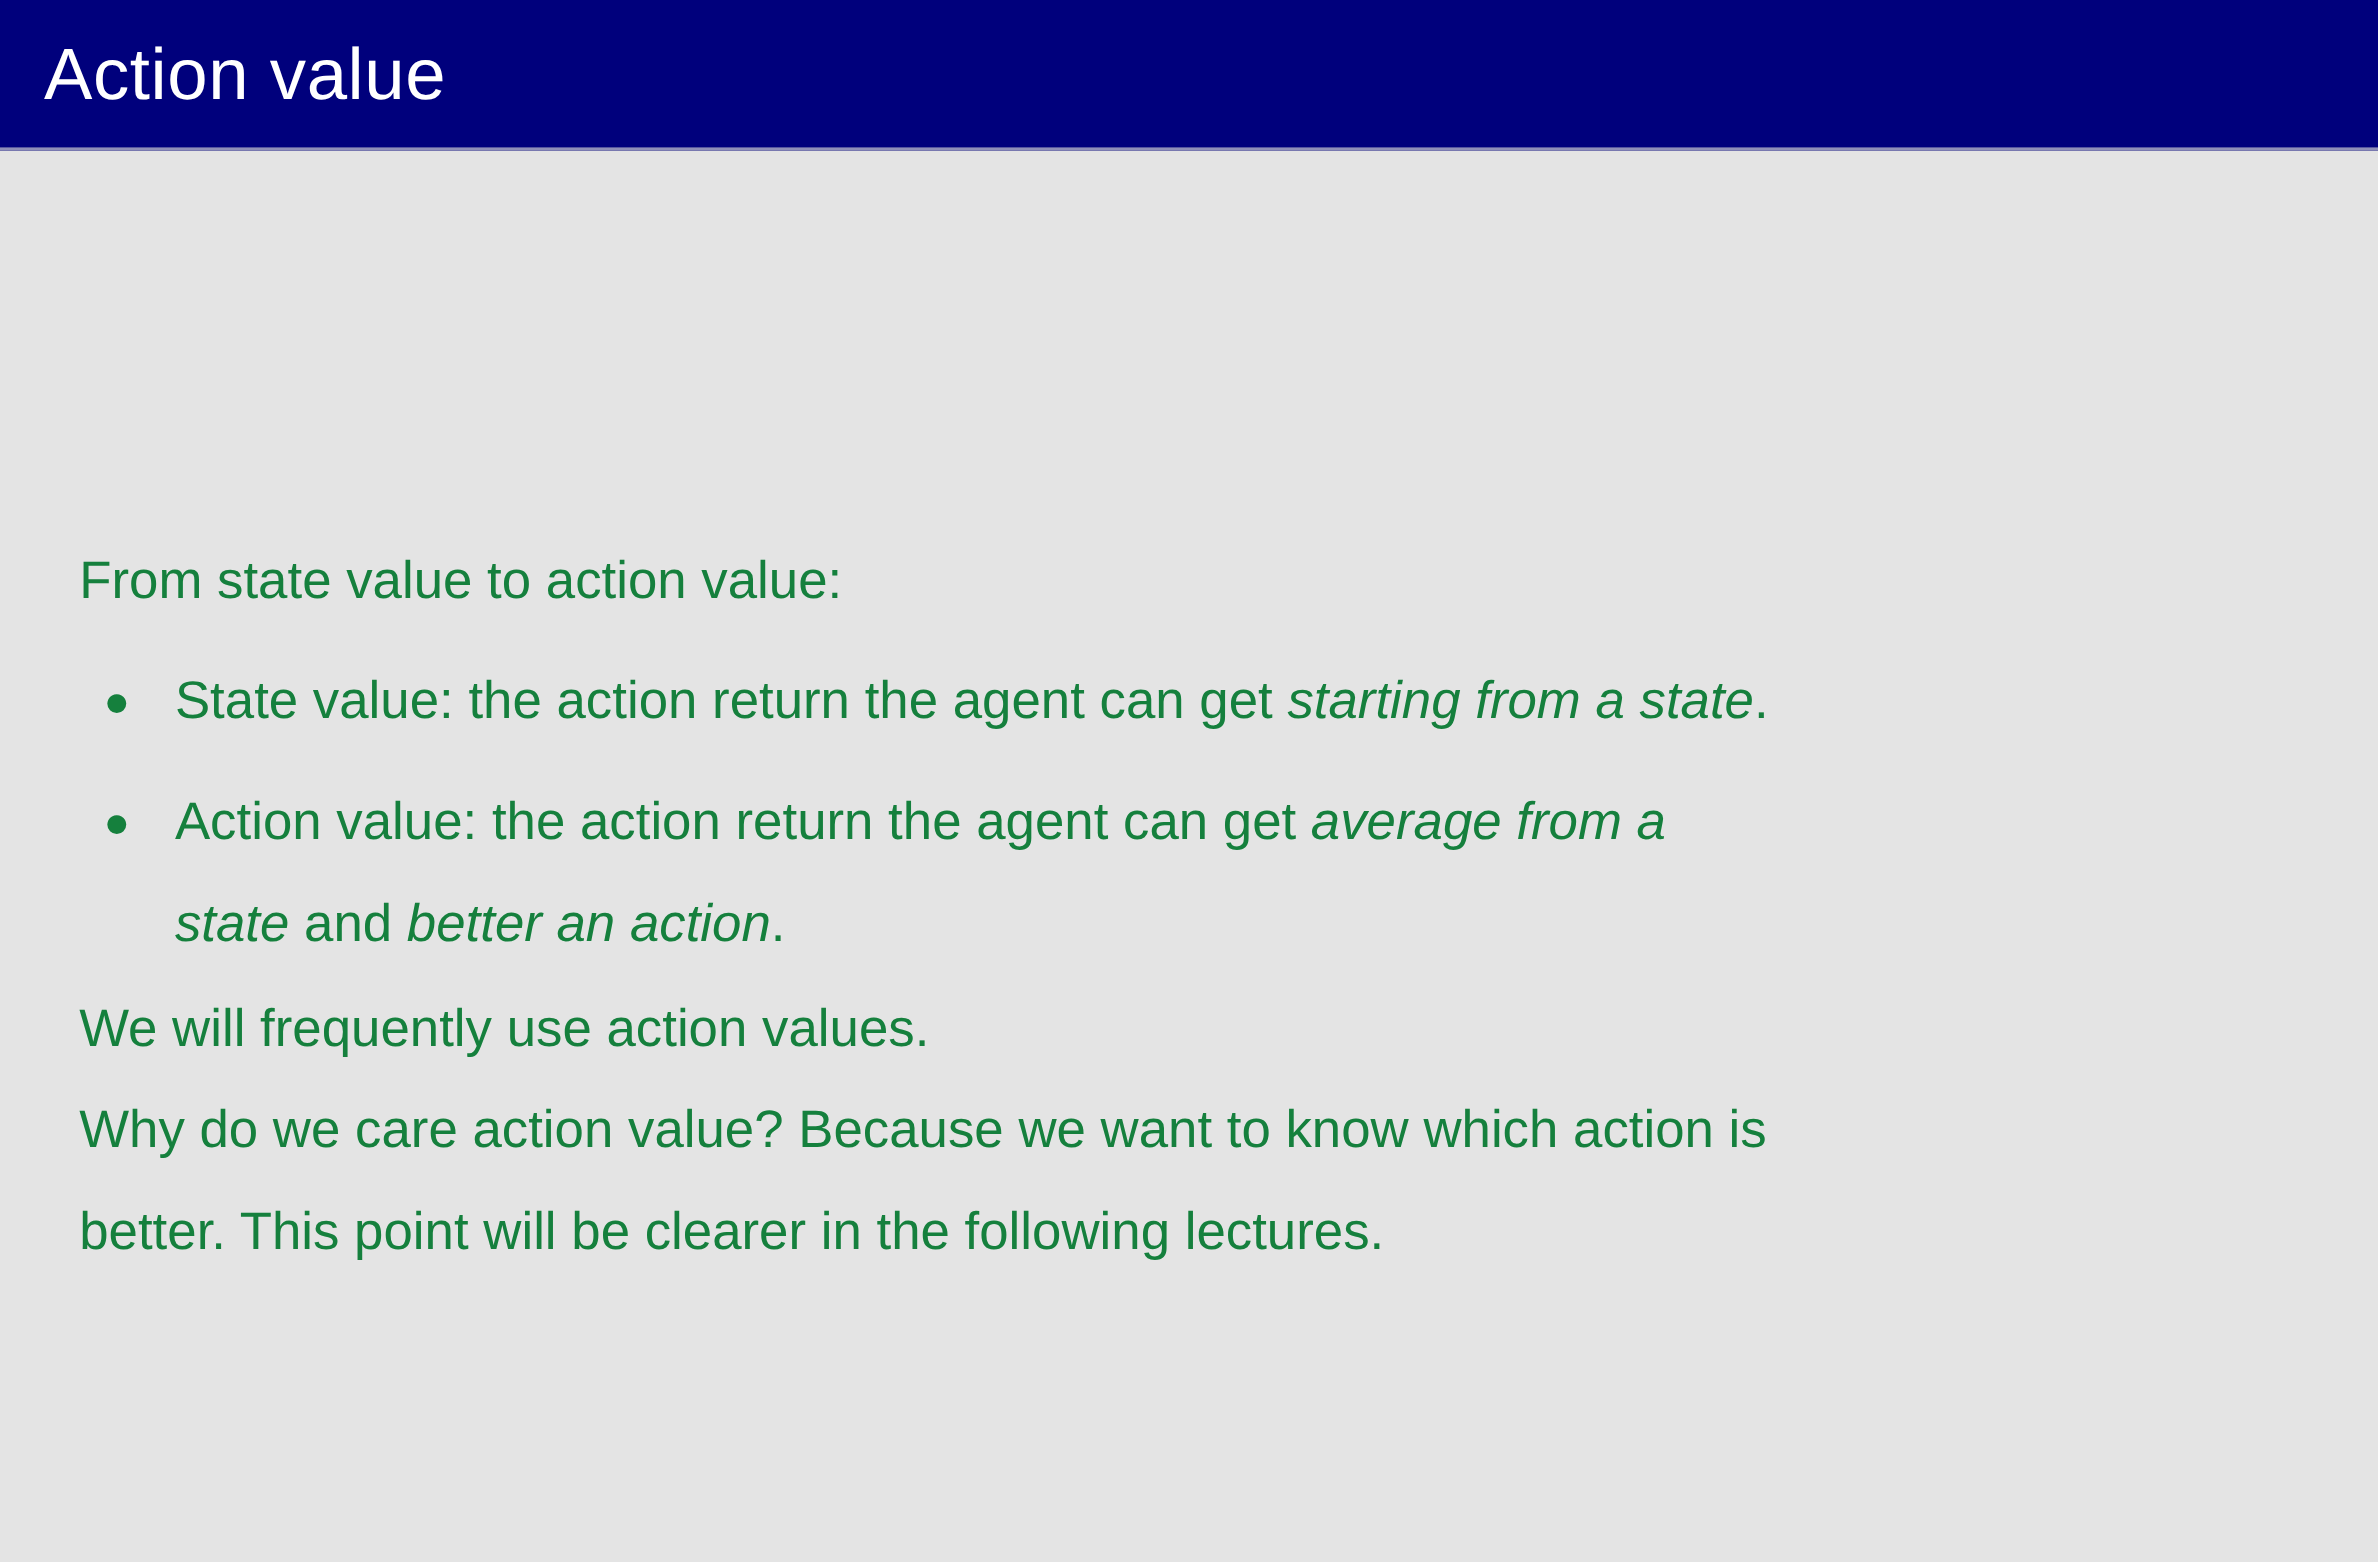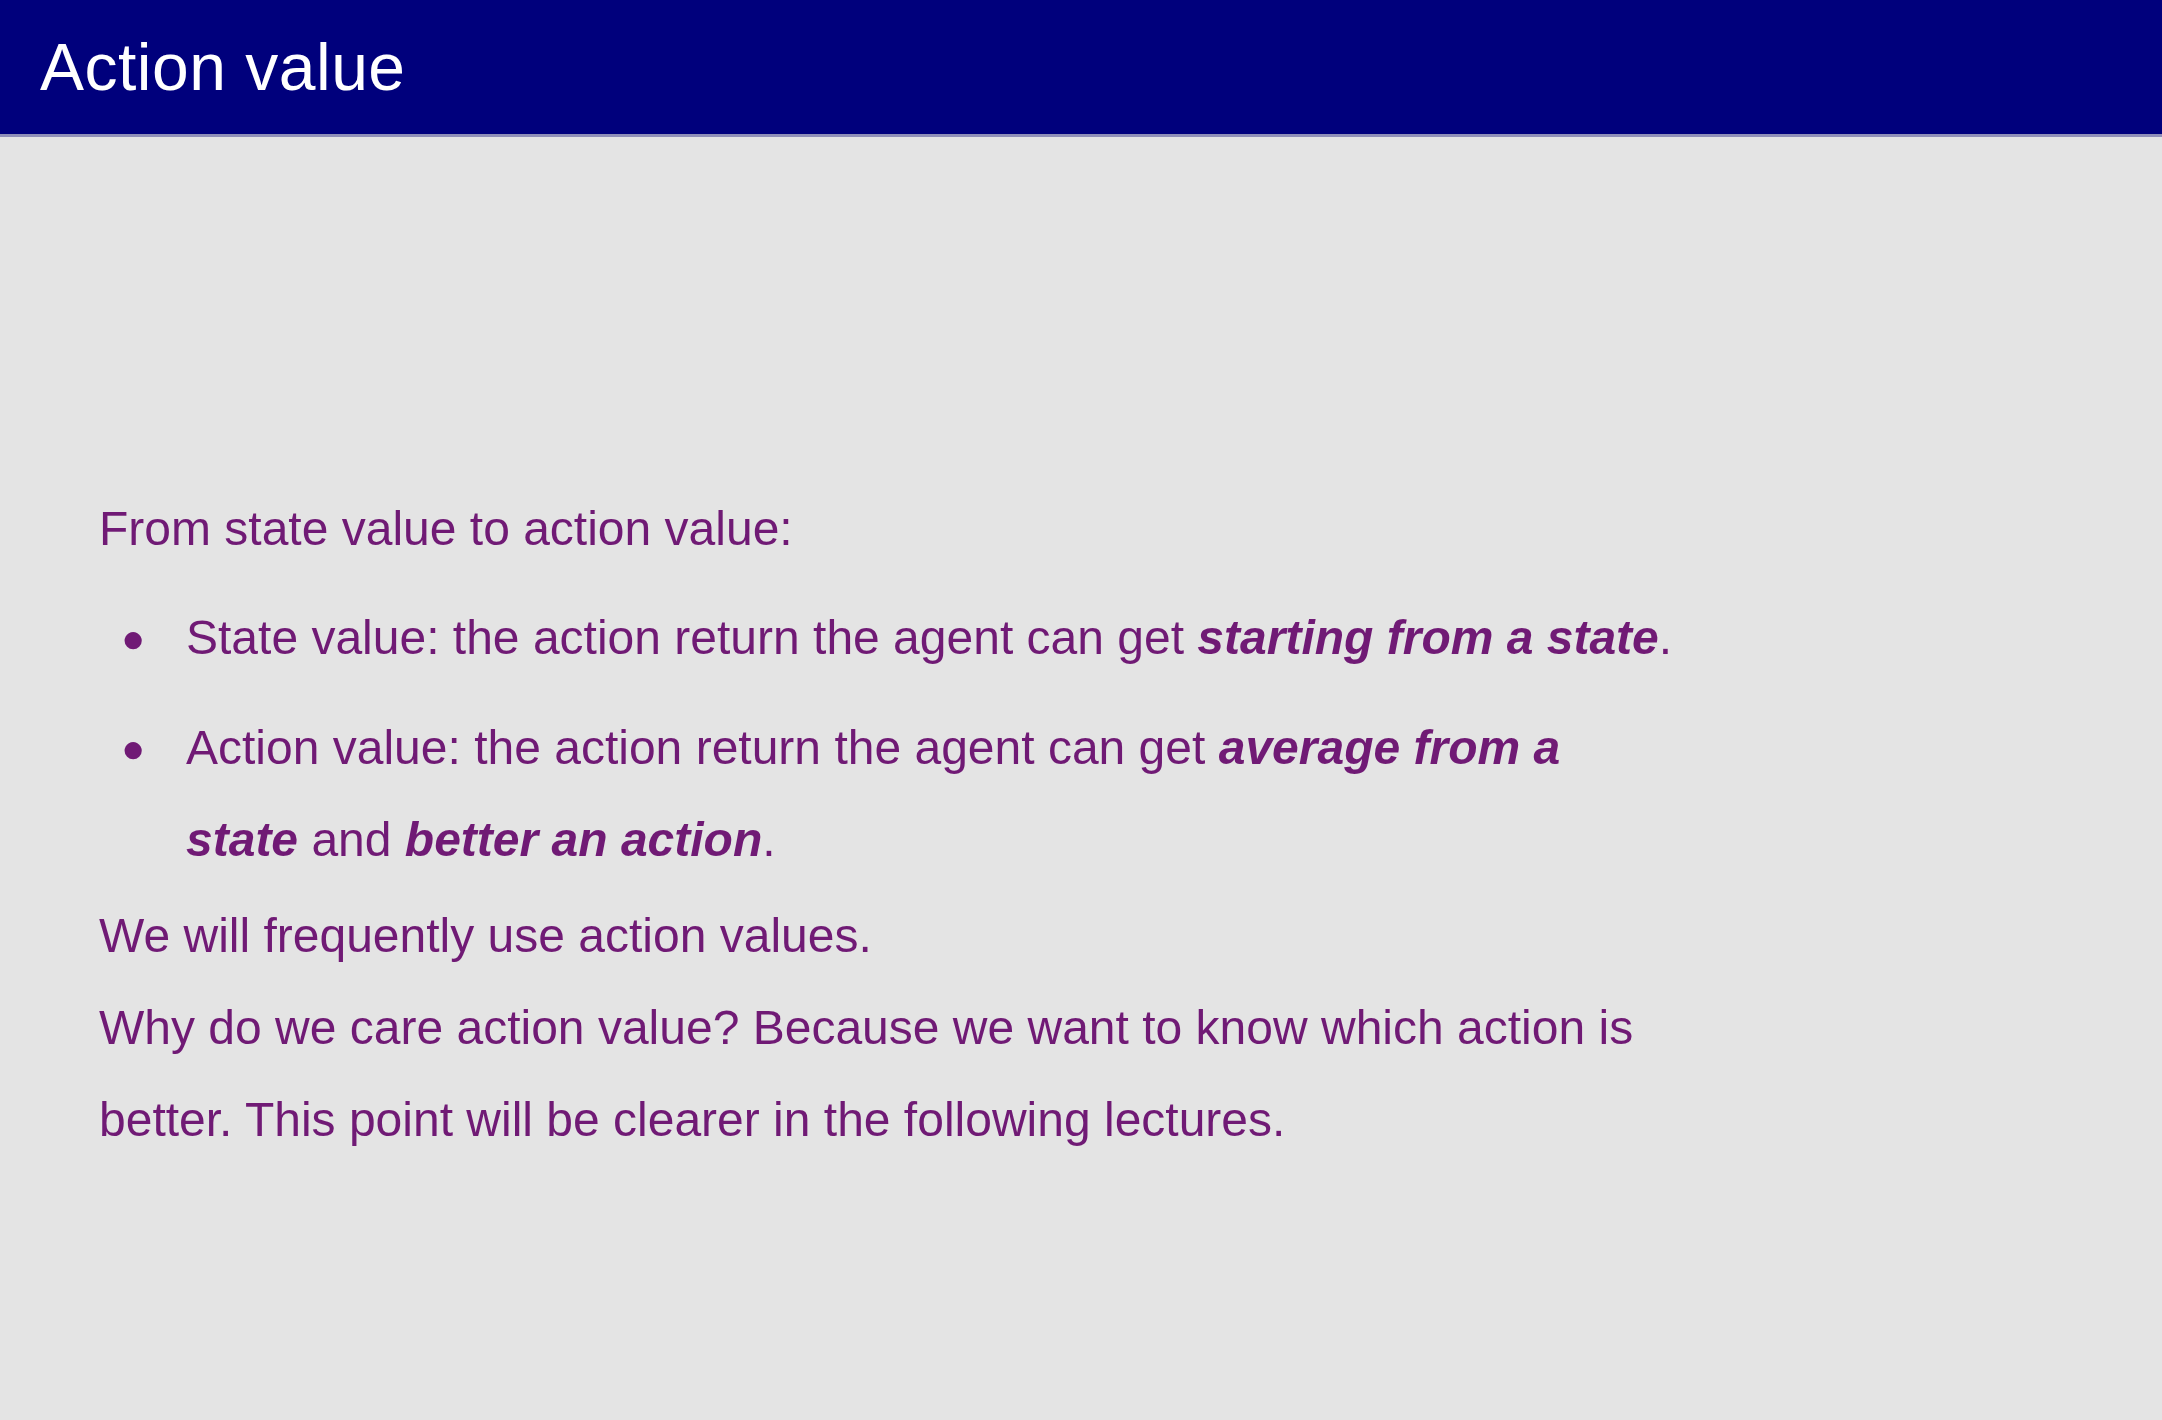--- a/index.html
+++ b/index.html
@@ -26,22 +26,22 @@
     padding-left: 40px;
   }
   .title-bar .slide-title {
     color: #ffffff;
     font-size: 66px;
     font-weight: 400;
     letter-spacing: 0.5px;
   }
   .slide-body {
     box-sizing: border-box;
-    padding: 346px 80px 0 99px;
-    color: #701a75;
+    padding: 346px 80px 0 72px;
+    color: #15803d;
     font-size: 48px;
     line-height: 92px;
     font-weight: 400;
   }
   .intro-text {
     margin: 0 0 17px 0;
   }
   ul.bullet-list {
     list-style: none;
     margin: 0;
@@ -64,21 +64,20 @@
     line-height: 92px;
   }
   .bullet-text {
     flex: 1;
   }
   .line {
     display: block;
   }
   em {
     font-style: italic;
-    font-weight: bold;
   }
   .paragraph {
     margin: 0;
   }
 </style>
 </head>
 <body>
 
 <div class="slide">
 

